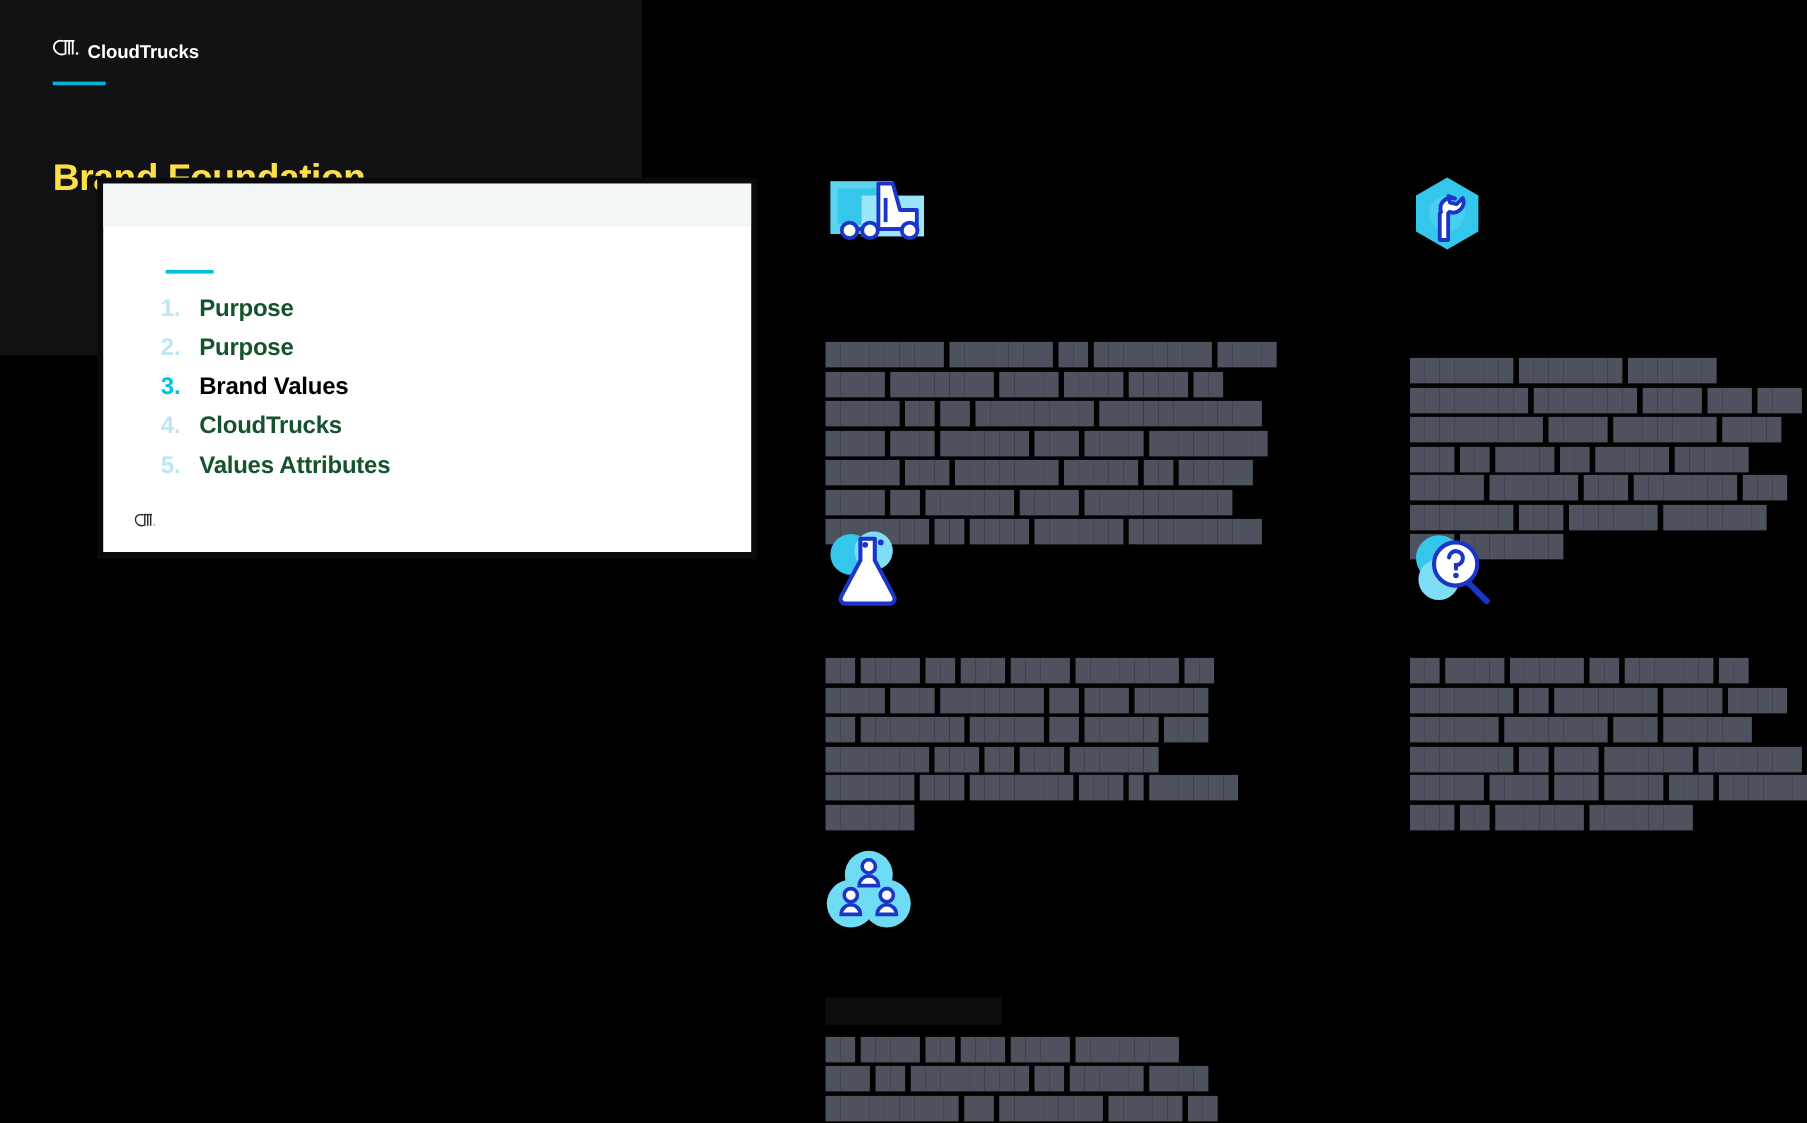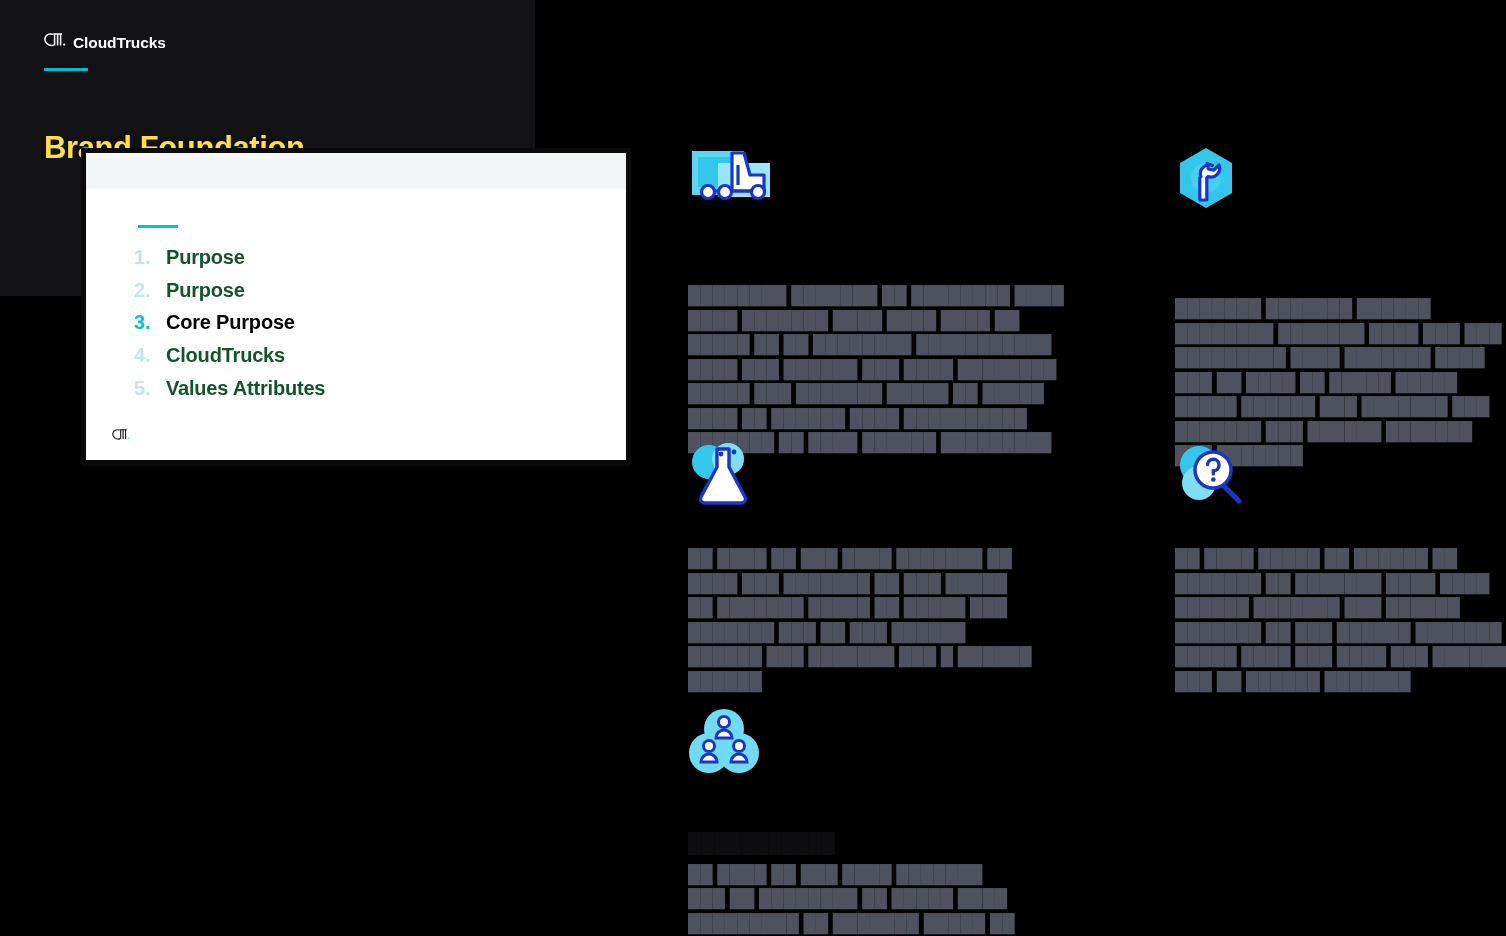--- a/index.html
+++ b/index.html
@@ -190,21 +190,21 @@
         <li class="toc-item">
           <span class="toc-num">1.</span>
           <span class="toc-label">Purpose</span>
         </li>
         <li class="toc-item">
           <span class="toc-num">2.</span>
           <span class="toc-label">Purpose</span>
         </li>
         <li class="toc-item is-active">
           <span class="toc-num">3.</span>
-          <span class="toc-label">Core Purpose</span>
+          <span class="toc-label">Brand Values</span>
         </li>
         <li class="toc-item">
           <span class="toc-num">4.</span>
           <span class="toc-label">CloudTrucks</span>
         </li>
         <li class="toc-item">
           <span class="toc-num">5.</span>
           <span class="toc-label">Values Attributes</span>
         </li>
       </ul>

